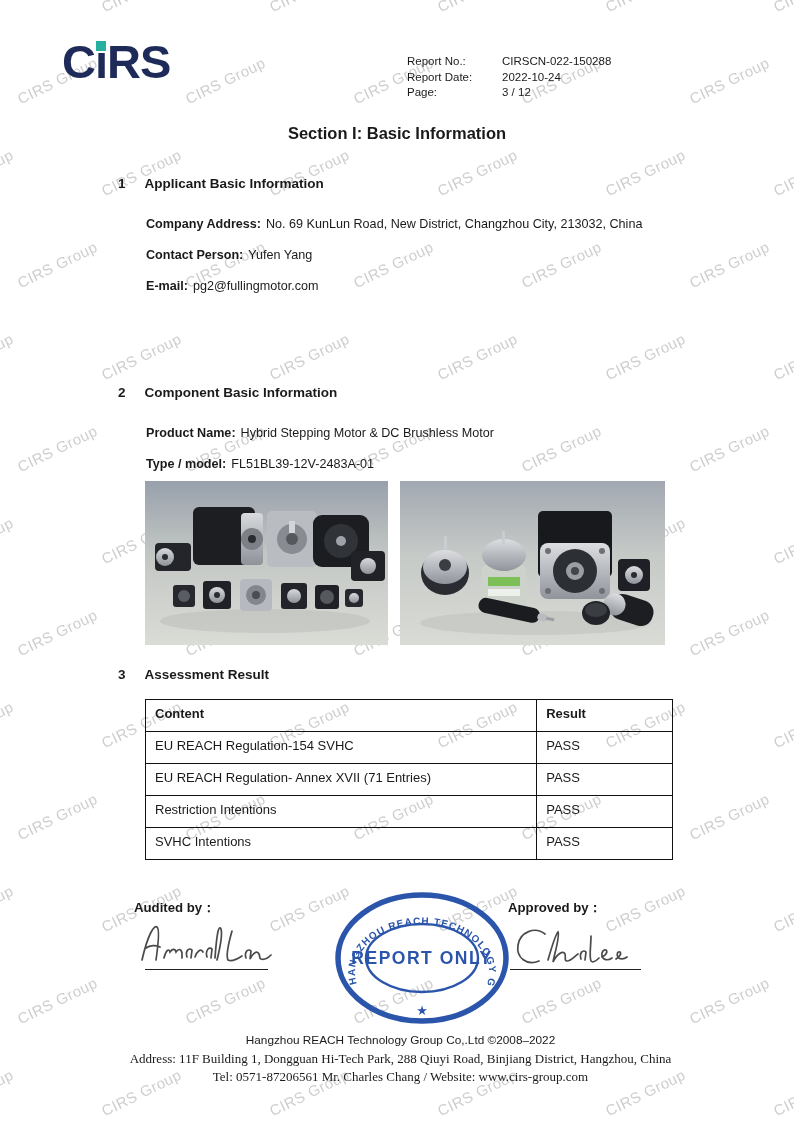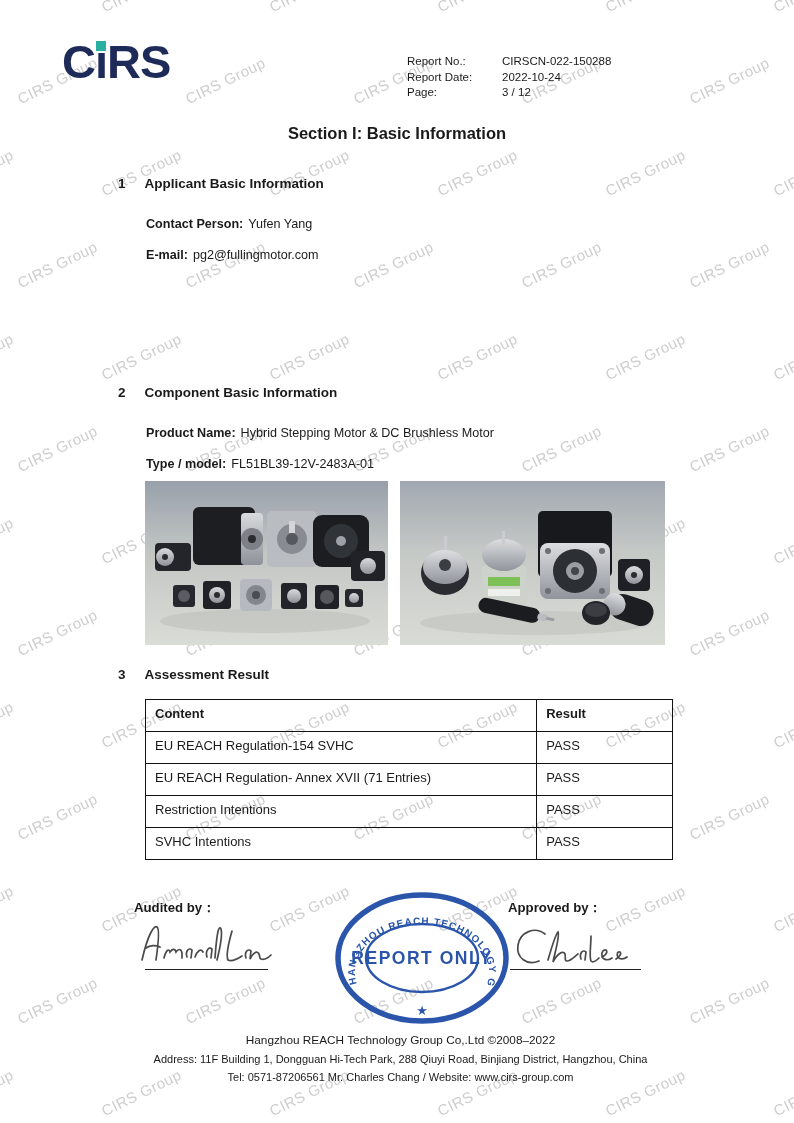--- a/index.html
+++ b/index.html
@@ -50,21 +50,21 @@
   .sig1 { left:138px; top:918px; width:145px; height:54px; }
   .sig2 { left:505px; top:924px; width:140px; height:46px; }
   .sig-line { position:absolute; top:969px; border-bottom:1.4px solid #222; }
   .line1 { left:145px; width:123px; }
   .line2 { left:510px; width:131px; }
   .stamp { position:absolute; left:333px; top:891px; width:178px; height:137px; }
 
   
   .footer { position:absolute; left:0; top:1031px; width:100%; text-align:center; line-height:18.5px;padding-left:7px; }
   .foot-line-0 { font-size:11.8px; }
-  .foot-line-1, .foot-line-2 { font-size:11px; }
+  .foot-line-1, .foot-line-2 { font-size:13px;font-family:Liberation Serif, serif; }
 </style>
 </head>
 <body>
 
 <div class="page">
 
   <div class="wm-layer">
       <span class="wm" style="left: -70px; top: -20px;">CIRS Group</span>
       <span class="wm" style="left: 98px; top: -20px;">CIRS Group</span>
       <span class="wm" style="left: 266px; top: -20px;">CIRS Group</span>
@@ -157,20 +157,23 @@
   </div>
 
   <div class="doc-title">Section I: Basic Information</div>
 
   <div class="sec-head sec1">
     <span>1</span>
     <span>Applicant Basic Information</span>
   </div>
   <div class="fields f1">
     <div class="field">
+      <span class="flabel">Company Address:</span><span>No. 69 KunLun Road, New District, Changzhou City, 213032, China</span>
+    </div>
+    <div class="field">
       <span class="flabel">Contact Person:</span><span>Yufen Yang</span>
     </div>
     <div class="field">
       <span class="flabel">E-mail:</span><span>pg2@fullingmotor.com</span>
     </div>
   </div>
 
   <div class="sec-head sec2">
     <span>2</span>
     <span>Component Basic Information</span>

